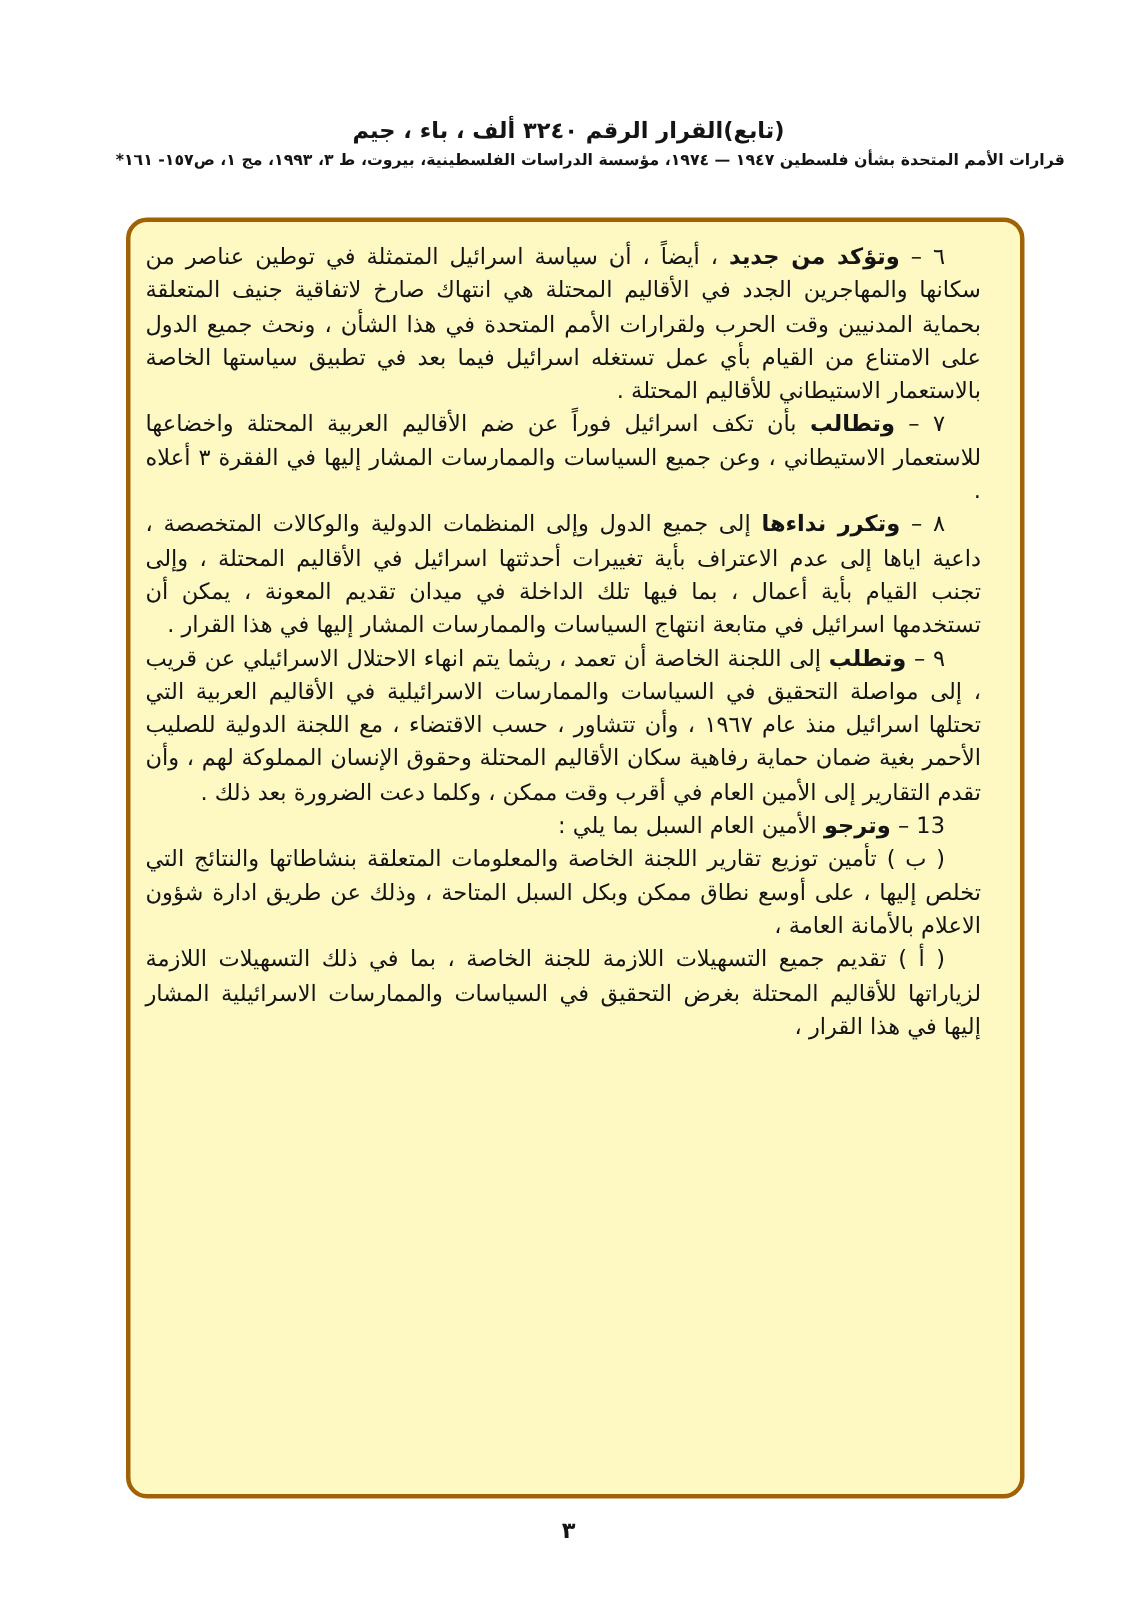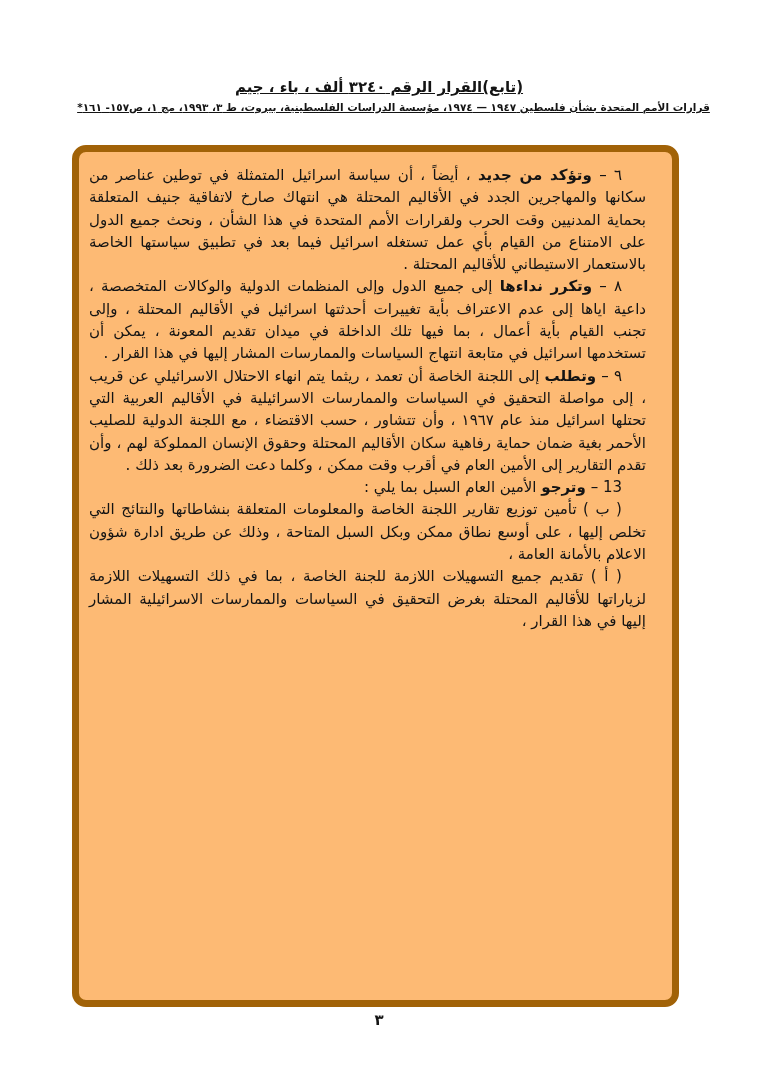--- a/index.html
+++ b/index.html
@@ -15,42 +15,41 @@
     color: #141414;
     overflow: hidden;
   }
   .header {
     position: absolute;
     top: 78px;
     left: 0;
     width: 100%;
     text-align: center;
     direction: rtl;
-    text-decoration: underline;
   }
   .header-title {
     font-size: 15px;
     font-weight: bold;
     letter-spacing: 0.2px;
   }
   .header-source {
     font-size: 10.5px;
     font-weight: bold;
     margin-top: 5px;
     padding-left: 29px;
   }
   .frame {
     position: absolute;
-    left: 72px;
+    left: 84px;
     top: 145px;
     width: 593px;   
     height: 848px;  
-    border: 7px solid #a16207;
+    border: 3px solid #a16207;
     border-radius: 14px;
-    background: #fdba74;
+    background: #fef9c3;
   }
   .content {
     position: absolute;
     top: 12px;
     right: 26px;
     left: 10px;
     direction: rtl;
     text-align: justify;
     font-size: 15px;
     line-height: 22.3px;
@@ -85,20 +84,25 @@
 
 <div class="frame">
   <div class="content">
 
     <p class="para">
       <span class="num">٦ –</span>
       <span class="lead">وتؤكد من جديد</span>
       <span class="body">، أيضاً ، أن سياسة اسرائيل المتمثلة في توطين عناصر من سكانها والمهاجرين الجدد في الأقاليم المحتلة هي انتهاك صارخ لاتفاقية جنيف المتعلقة بحماية المدنيين وقت الحرب ولقرارات الأمم المتحدة في هذا الشأن ، ونحث جميع الدول على الامتناع من القيام بأي عمل تستغله اسرائيل فيما بعد في تطبيق سياستها الخاصة بالاستعمار الاستيطاني للأقاليم المحتلة .</span>
     </p>
 
+    <p class="para">
+      <span class="num">٧ –</span>
+      <span class="lead">وتطالب</span>
+      <span class="body">بأن تكف اسرائيل فوراً عن ضم الأقاليم العربية المحتلة واخضاعها للاستعمار الاستيطاني ، وعن جميع السياسات والممارسات المشار إليها في الفقرة ٣ أعلاه .</span>
+    </p>
 
     <p class="para">
       <span class="num">٨ –</span>
       <span class="lead">وتكرر نداءها</span>
       <span class="body">إلى جميع الدول وإلى المنظمات الدولية والوكالات المتخصصة ، داعية اياها إلى عدم الاعتراف بأية تغييرات أحدثتها اسرائيل في الأقاليم المحتلة ، وإلى تجنب القيام بأية أعمال ، بما فيها تلك الداخلة في ميدان تقديم المعونة ، يمكن أن تستخدمها اسرائيل في متابعة انتهاج السياسات والممارسات المشار إليها في هذا القرار .</span>
     </p>
 
     <p class="para">
       <span class="num">٩ –</span>
       <span class="lead">وتطلب</span>

